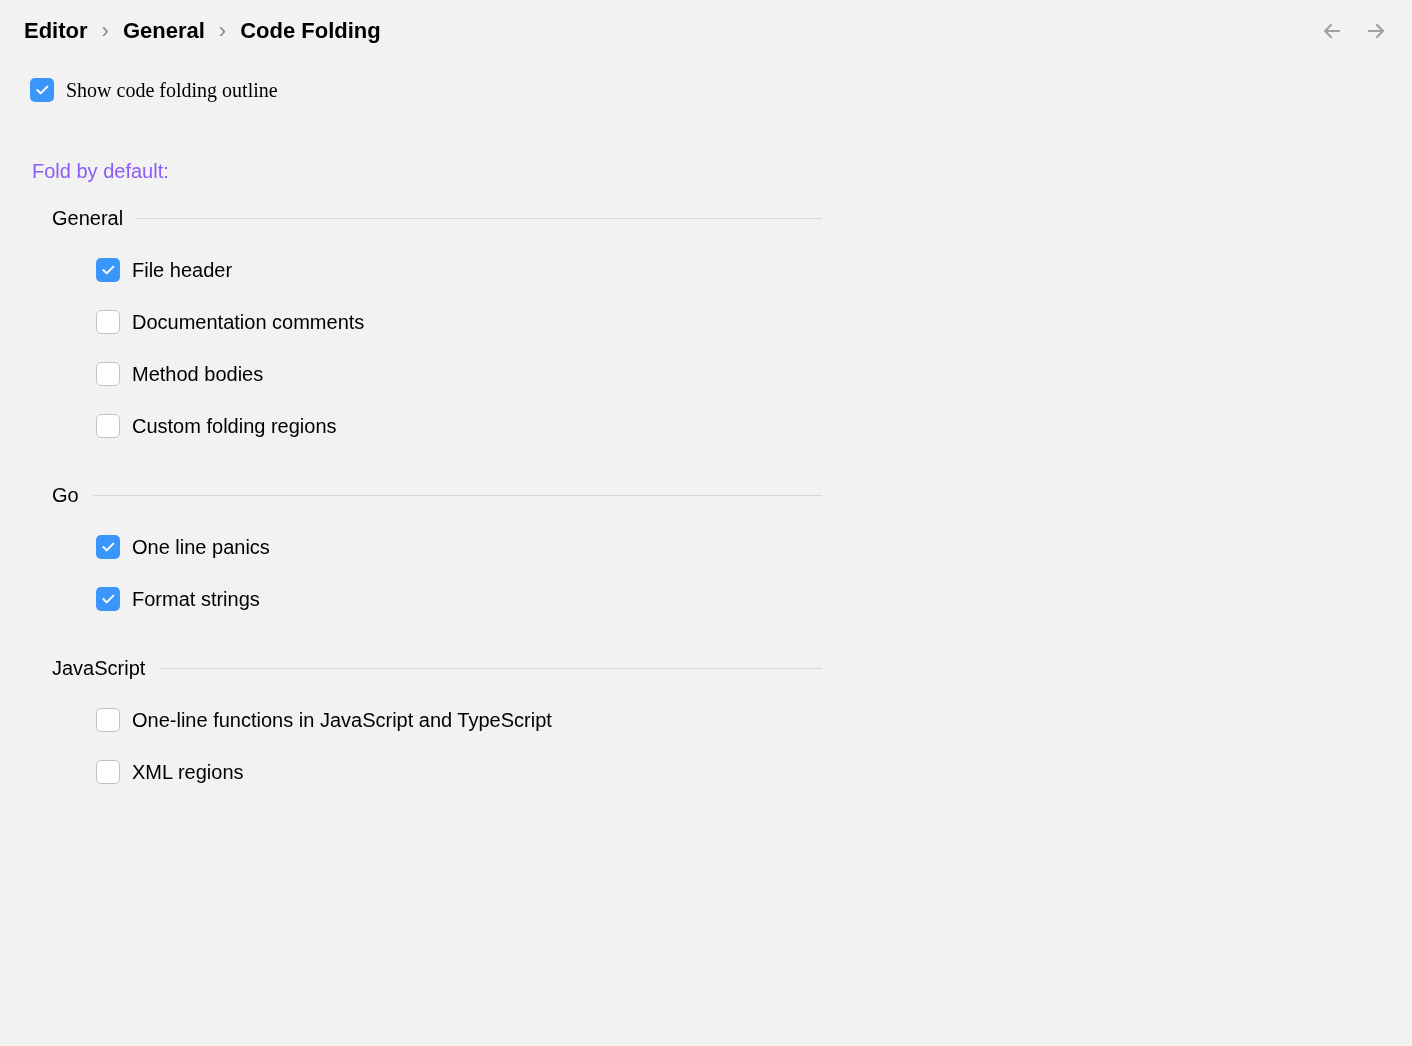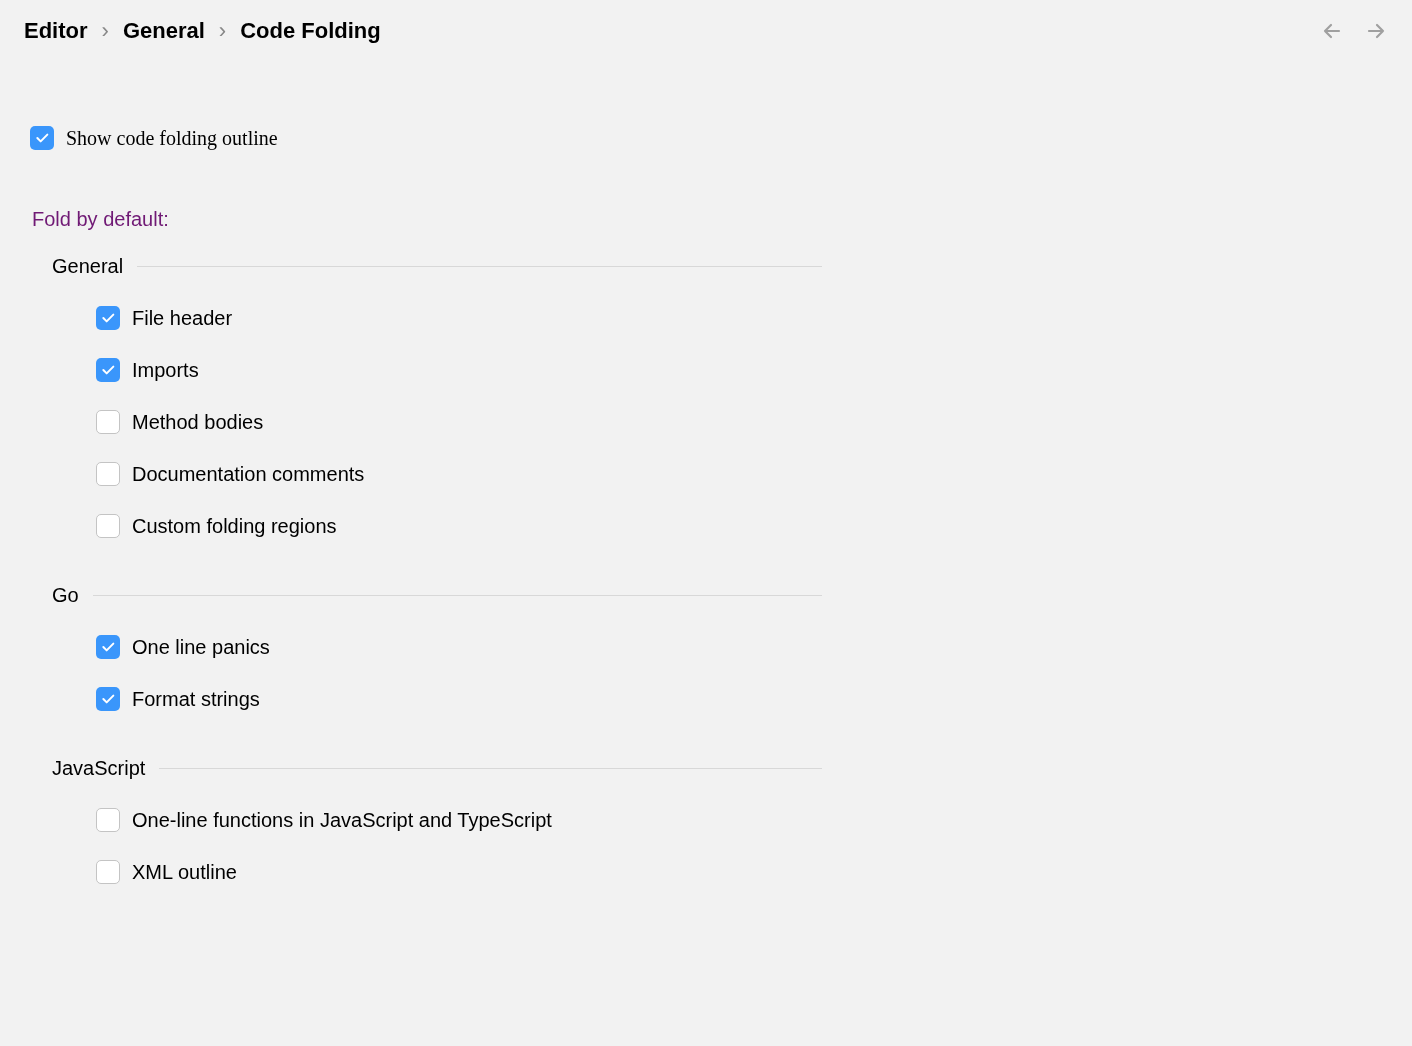--- a/index.html
+++ b/index.html
@@ -13,21 +13,21 @@
       color: #000;
       font-size: 20px;
       width: 1412px;
       height: 1046px;
       padding: 18px 24px;
     }
     .header {
       display: flex;
       justify-content: space-between;
       align-items: center;
-      margin-bottom: 76px;
+      margin-bottom: 28px;
     }
     .breadcrumb {
       display: flex;
       align-items: center;
       gap: 14px;
       font-size: 22px;
       font-weight: 700;
       color: #000;
     }
     .breadcrumb-sep {
@@ -92,21 +92,21 @@
       font-size: 20px;
       color: #000;
     }
     .top-checkbox {
       margin-left: 6px;
       margin-bottom: 52px;
       font-family: Liberation Serif, serif;
     }
     .section-label {
       font-size: 20px;
-      color: #701a75;
+      color: #8b5cf6;
       margin-left: 8px;
       margin-bottom: 24px;
     }
     .group {
       margin-left: 28px;
       margin-bottom: 40px;
       width: 770px;
     }
     .group-header {
       display: flex;
@@ -177,34 +177,26 @@
       <div class="group-items">
         <div class="checkbox-row">
           <div class="checkbox checked">
             <svg viewBox="0 0 24 24">
               <path d="M5 12l5 5L20 7"></path>
             </svg>
           </div>
           <span class="checkbox-label">File header</span>
         </div>
         <div class="checkbox-row">
-          <div class="checkbox checked">
-            <svg viewBox="0 0 24 24">
-              <path d="M5 12l5 5L20 7"></path>
-            </svg>
-          </div>
-          <span class="checkbox-label">Imports</span>
+          <div class="checkbox unchecked"></div>
+          <span class="checkbox-label">Documentation comments</span>
         </div>
         <div class="checkbox-row">
           <div class="checkbox unchecked"></div>
           <span class="checkbox-label">Method bodies</span>
-        </div>
-        <div class="checkbox-row">
-          <div class="checkbox unchecked"></div>
-          <span class="checkbox-label">Documentation comments</span>
         </div>
         <div class="checkbox-row">
           <div class="checkbox unchecked"></div>
           <span class="checkbox-label">Custom folding regions</span>
         </div>
       </div>
     </div>
     <div class="group">
       <div class="group-header">
         <span class="group-title">Go</span>
@@ -234,17 +226,17 @@
         <span class="group-title">JavaScript</span>
         <div class="group-rule"></div>
       </div>
       <div class="group-items">
         <div class="checkbox-row">
           <div class="checkbox unchecked"></div>
           <span class="checkbox-label">One-line functions in JavaScript and TypeScript</span>
         </div>
         <div class="checkbox-row">
           <div class="checkbox unchecked"></div>
-          <span class="checkbox-label">XML outline</span>
+          <span class="checkbox-label">XML regions</span>
         </div>
       </div>
     </div>
   </div>
 
 </body></html>

